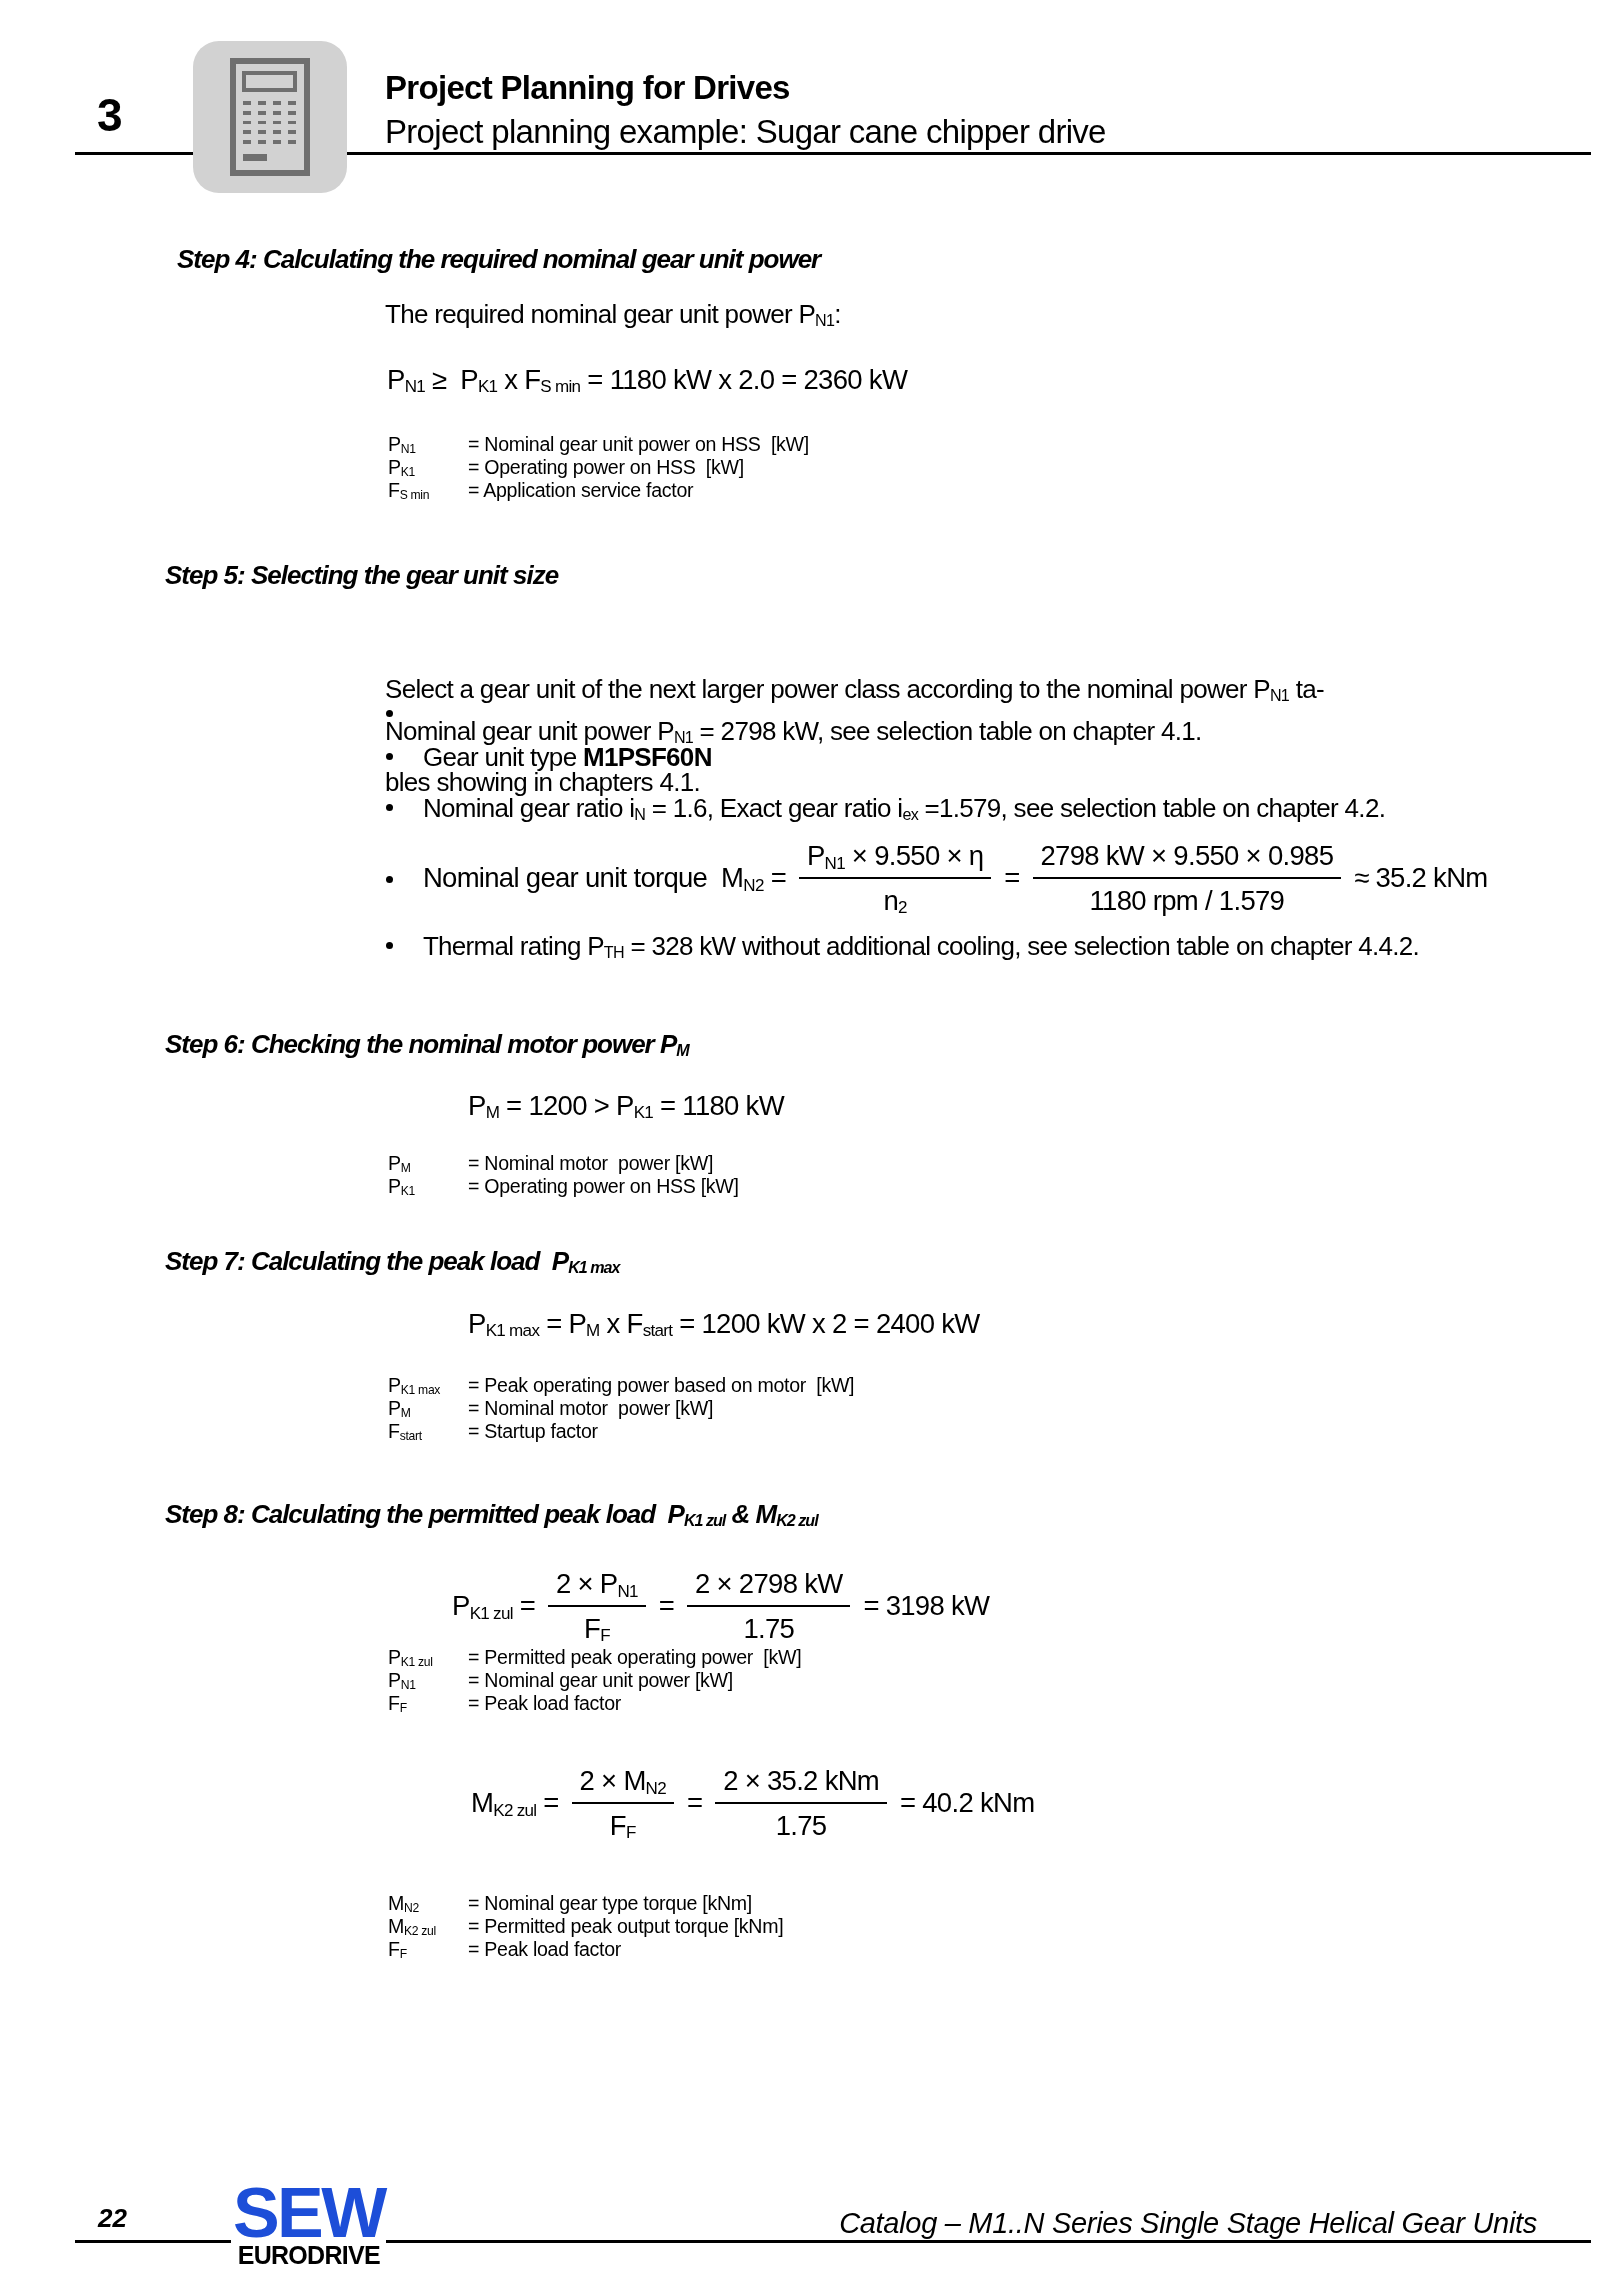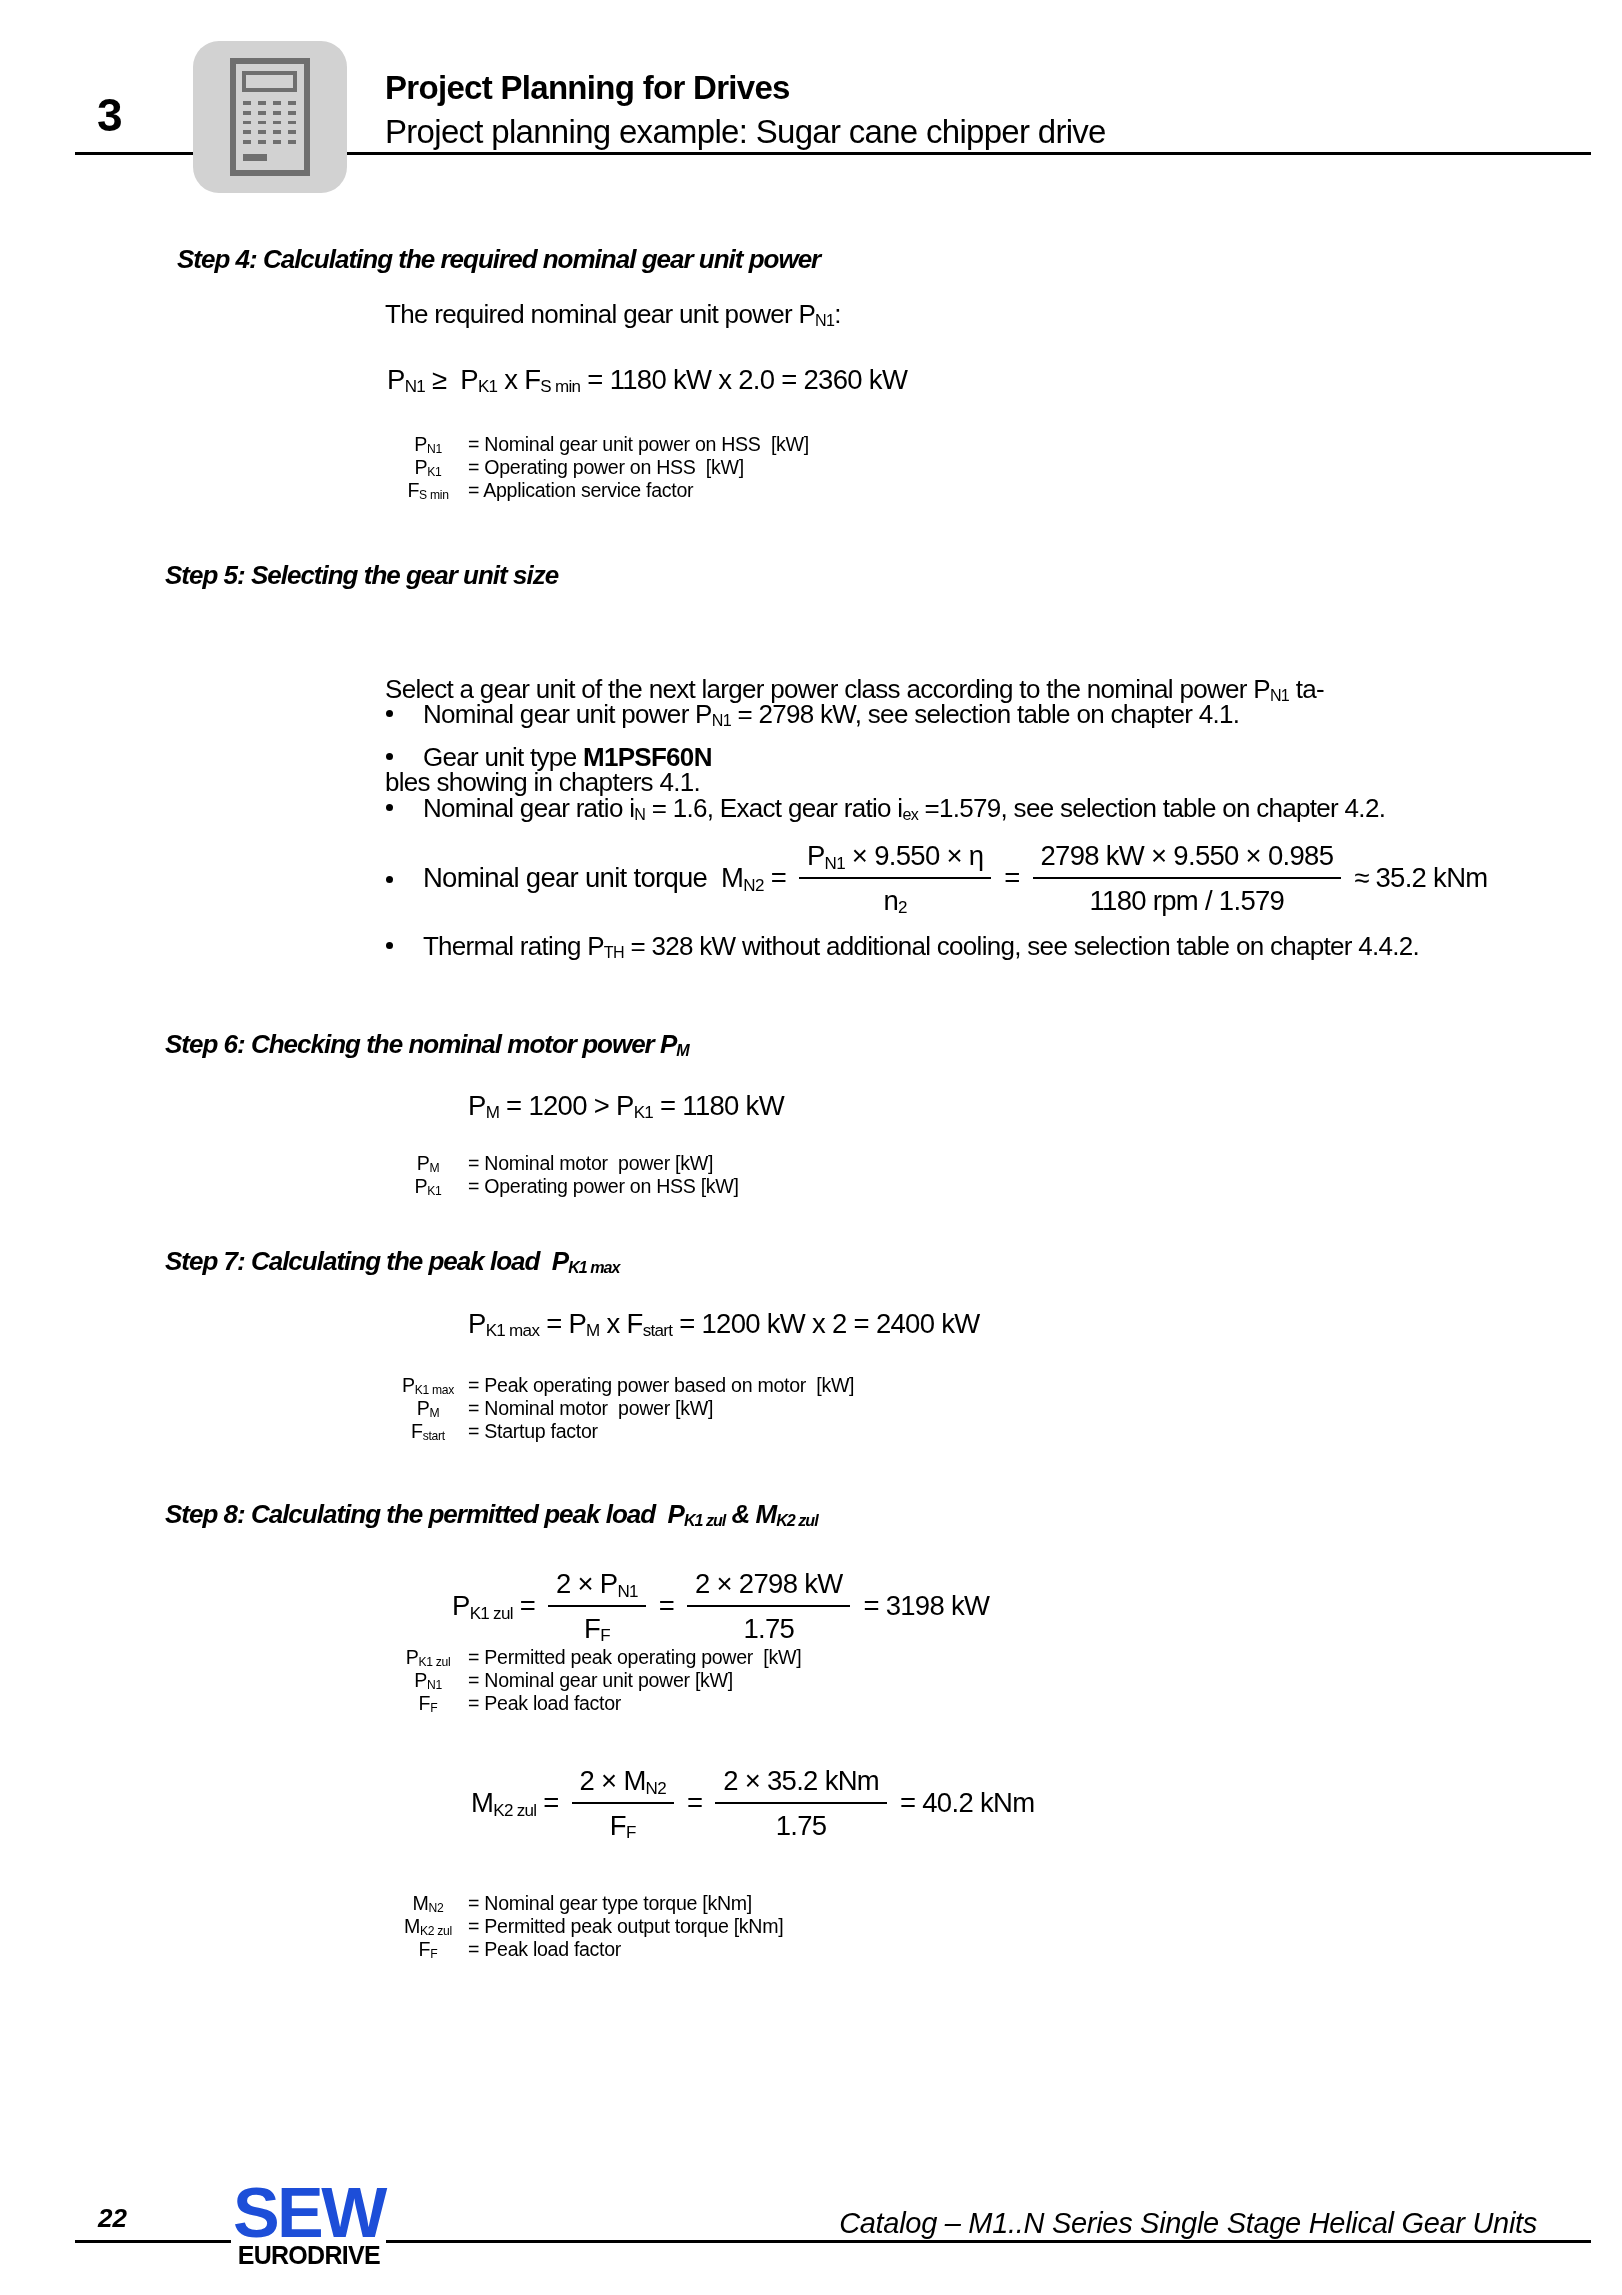--- a/index.html
+++ b/index.html
@@ -21,21 +21,21 @@
   .calc-keys i{background:#6f6f6f;display:block;}
   .calc-widekey{position:absolute;left:7.2px;top:90px;width:23.6px;height:7.2px;background:#6f6f6f;}
   
   .step-heading{font-size:26px;font-weight:bold;font-style:italic;letter-spacing:-1px;white-space:pre;}
   .body-text{font-size:26px;}
   .para{font-size:26px;line-height:31px;white-space:pre;letter-spacing:-0.7px;}
   .formula{font-size:27.5px;}
   sub{font-size:0.62em;line-height:0;position:relative;top:0.2em;vertical-align:baseline;}
   
   .legend{font-size:19.6px;letter-spacing:-0.3px;}
-  .legend-row{display:flex;line-height:23px;text-align:center;}
+  .legend-row{display:flex;line-height:23px;}
   .legend-sym{width:80px;flex:none;white-space:pre;}
   .legend-def{white-space:pre;}
   
   .bullet{display:flex;align-items:flex-start;white-space:pre;}
   .dot{width:7.2px;height:7.2px;border-radius:50%;background:#000;flex:none;margin:9.8px 29.4px 0 1.3px;}
   .bullet.center{align-items:center;}
   .bullet.center .dot{margin-top:2.6px;}
   
   .formula-row{display:flex;align-items:center;gap:13px;font-size:27.5px;white-space:pre;letter-spacing:-0.7px;}
   .frac{display:inline-flex;flex-direction:column;align-items:center;text-align:center;}
@@ -104,21 +104,21 @@
       <span class="legend-def">= Application service factor</span>
     </div>
   </div>
 
   <div class="abs step-heading" style="left:165px;top:560px;">Step 5: Selecting the gear unit size</div>
   <div class="abs para" style="left:385px;top:612px;">
     <div>Select a gear unit of the next larger power class according to the nominal power P<sub>N1</sub> ta-</div>
     <div>bles showing in chapters 4.1.</div>
   </div>
 
-  <div class="abs bullet body-text t" style="left:385px;top:700px;">
+  <div class="abs bullet body-text t" style="left:385px;top:700px;flex-direction:column;">
     <span class="dot"></span>
     <span>Nominal gear unit power P<sub>N1</sub> = 2798 kW, see selection table on chapter 4.1.</span>
   </div>
   <div class="abs bullet body-text t" style="left:385px;top:743px;">
     <span class="dot"></span>
     <span>Gear unit type <b>M1PSF60N</b></span>
   </div>
   <div class="abs bullet body-text t" style="left:385px;top:794px;">
     <span class="dot"></span>
     <span>Nominal gear ratio i<sub>N</sub> = 1.6, Exact gear ratio i<sub>ex</sub> =1.579, see selection table on chapter 4.2.</span>

